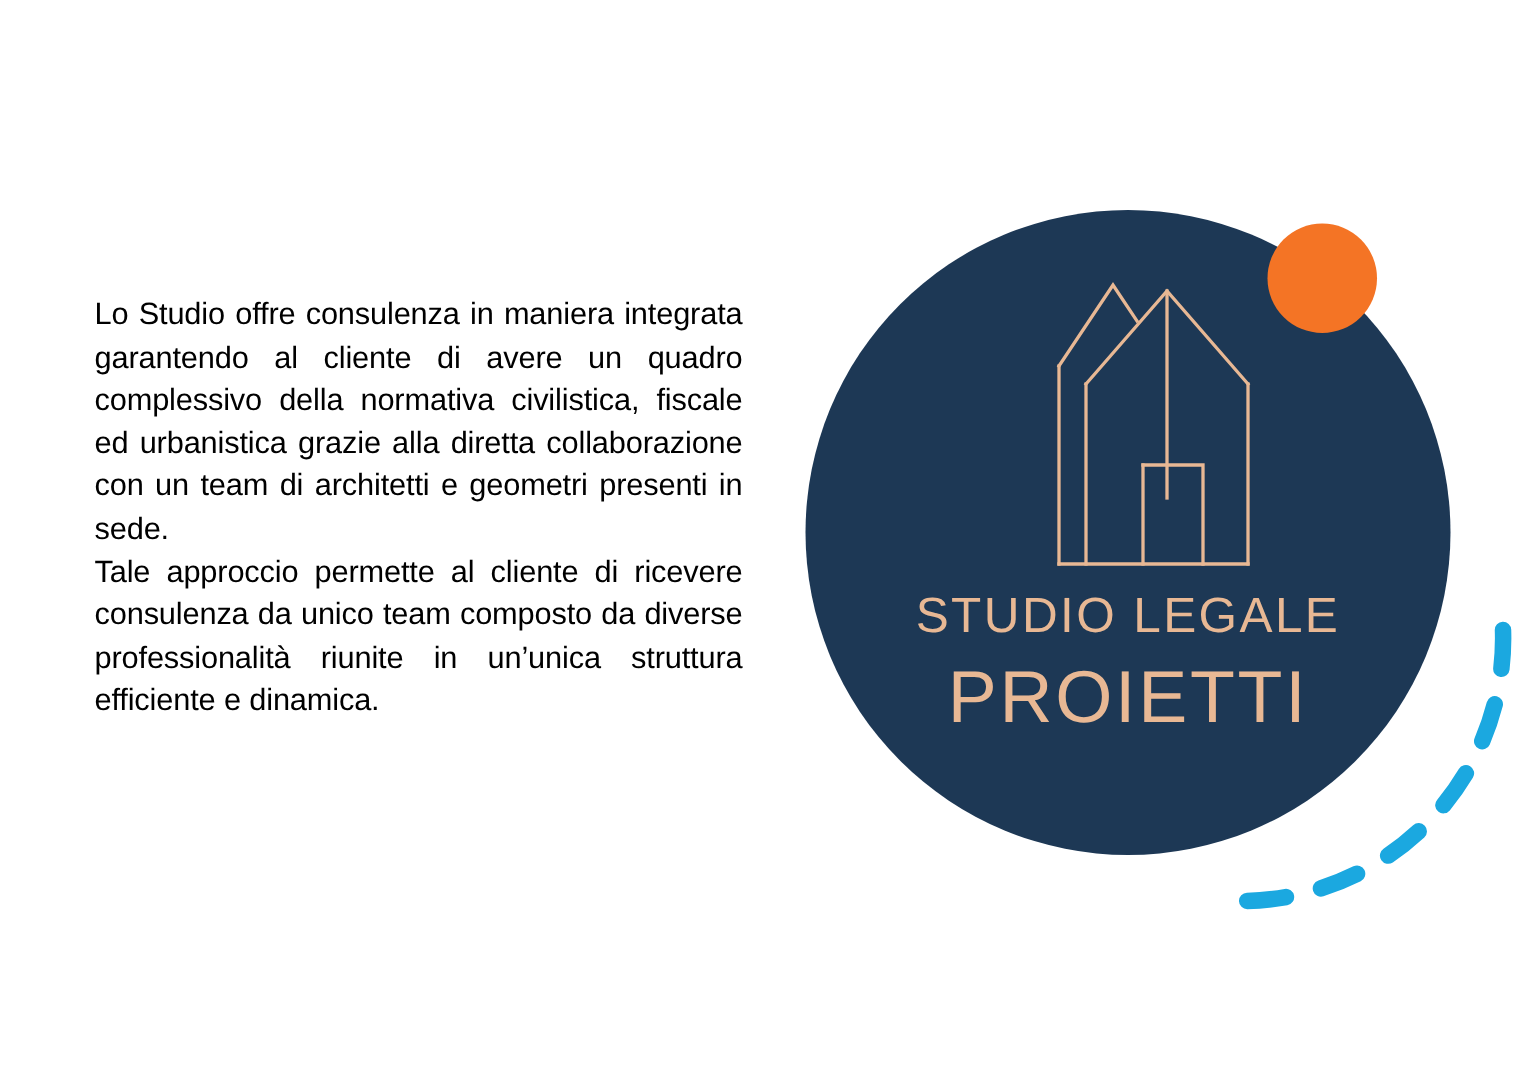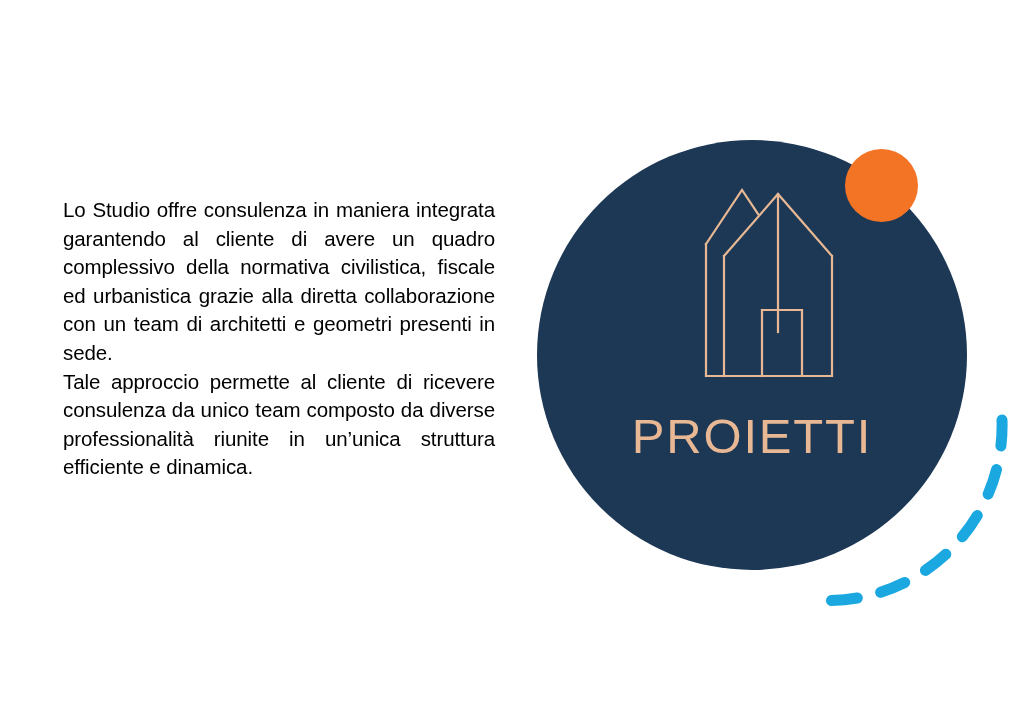--- a/index.html
+++ b/index.html
@@ -88,21 +88,21 @@
   }
   .logo-line-1 {
     font-size: 33px;
     letter-spacing: 1.6px;
     line-height: 40px;
   }
   .logo-line-2 {
     font-size: 49px;
     letter-spacing: 1.8px;
     line-height: 56px;
-    margin-top: 18px;
+    margin-top: 7px;
   }
 
   .dashes-svg {
     position: absolute;
     left: 240px;
     top: 280px;
     width: 260px;
     height: 210px;
     overflow: visible;
   }
@@ -138,20 +138,21 @@
         <path d="M44 216 L170 216"></path>
 
         <path d="M116 34 L116 172"></path>
 
         <path d="M100 150 L140 150 L140 216"></path>
         <path d="M100 150 L100 216"></path>
       </g>
     </svg>
 
     <div class="logo-text">
+      <div class="logo-line-1">STUDIO LEGALE</div>
       <div class="logo-line-2">PROIETTI</div>
     </div>
 
     <svg class="dashes-svg" viewBox="0 0 260 210">
       <path d="M250 20 A 175 175 0 0 1 60 200" fill="none" stroke="#1ba8e0" stroke-width="11" stroke-linecap="round" stroke-dasharray="26 24"></path>
     </svg>
 
   </div>
 
 </div>

